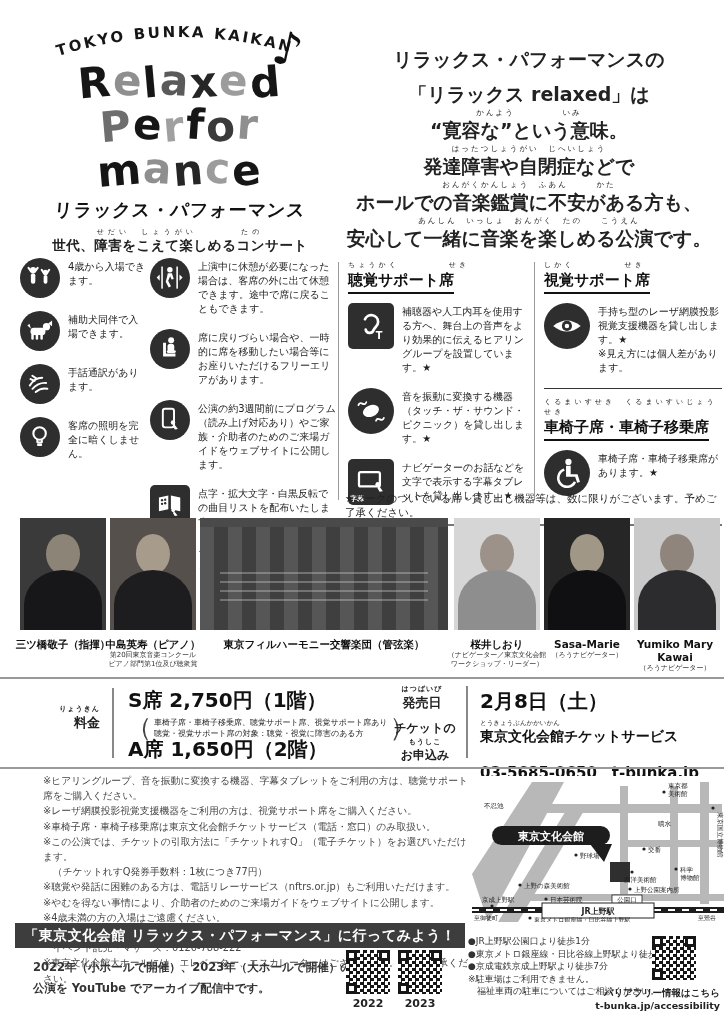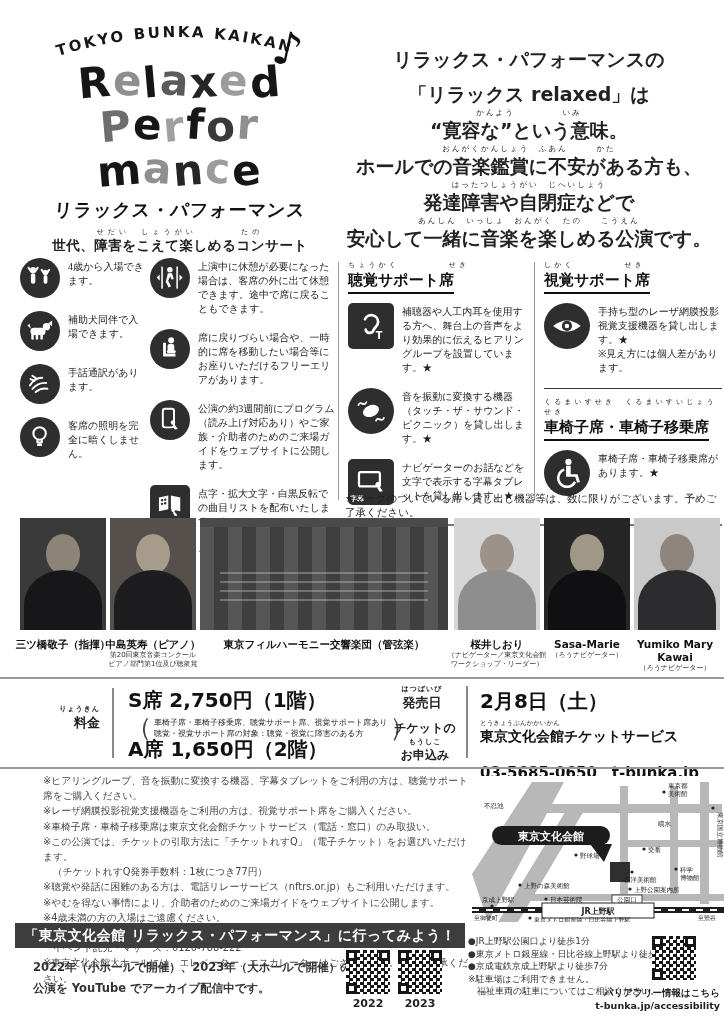--- a/index.html
+++ b/index.html
@@ -26,21 +26,21 @@
   
   .fcol { position:absolute; top:258px; }
   .fcol1 { left:20px;  width:128px; }
   .fcol2 { left:150px; width:186px; }
   .frow { display:flex; gap:8px; margin-bottom:13px; align-items:flex-start; }
   .ic { flex:0 0 40px; width:40px; height:40px; background:#2e2e2e; border-radius:50%;
         display:flex; align-items:center; justify-content:center; position:relative; }
   .ic.sq { border-radius:5px; }
   .ic.big { flex:0 0 46px; width:46px; height:46px; }
   .ic svg { width:78%; height:78%; }
-  .ftext { font-size:10px; line-height:14px; color:#222; padding-top:2px;font-family:Liberation Serif, serif; }
+  .ftext { font-size:10px; line-height:14px; color:#222; padding-top:2px; }
   .vdiv { position:absolute; top:262px; width:1px; height:238px; background:#9a9a9a; }
   .vdiv1 { left:338px; } .vdiv2 { left:534px; }
 
   .scol { position:absolute; top:260px; }
   .scol3 { left:348px; width:180px; }
   .scol4 { left:544px; width:178px; }
   .shead-ruby { font-size:7px; color:#222; letter-spacing:3px; }
   .shead { display:inline-block; font-size:15px; font-weight:900; color:#111;
            border-bottom:2px solid #111; padding-bottom:2px; margin-bottom:9px; }
   .hr-mini { border:none; border-top:1.5px solid #333; margin:10px 0 8px; }
@@ -133,26 +133,26 @@
       </div>
     <div class="intro-line">
         <div class="intro-ruby"></div>
         <div class="intro-text">「リラックス relaxed」は</div>
       </div>
     <div class="intro-line">
         <div class="intro-ruby">かんよう　　　　　いみ</div>
         <div class="intro-text">“寛容な”という意味。</div>
       </div>
     <div class="intro-line">
+        <div class="intro-ruby">はったつしょうがい　じへいしょう</div>
+        <div class="intro-text">発達障害や自閉症などで</div>
+      </div>
+    <div class="intro-line">
         <div class="intro-ruby">おんがくかんしょう　ふあん　　　かた</div>
         <div class="intro-text">ホールでの音楽鑑賞に不安がある方も、</div>
-      </div>
-    <div class="intro-line">
-        <div class="intro-ruby">はったつしょうがい　じへいしょう</div>
-        <div class="intro-text">発達障害や自閉症などで</div>
       </div>
     <div class="intro-line">
         <div class="intro-ruby">あんしん　いっしょ　おんがく　たの　　こうえん</div>
         <div class="intro-text">安心して一緒に音楽を楽しめる公演です。</div>
       </div>
   </div>
 
   <div class="fcol fcol1">
     <div class="frow">
       <span class="ic">

